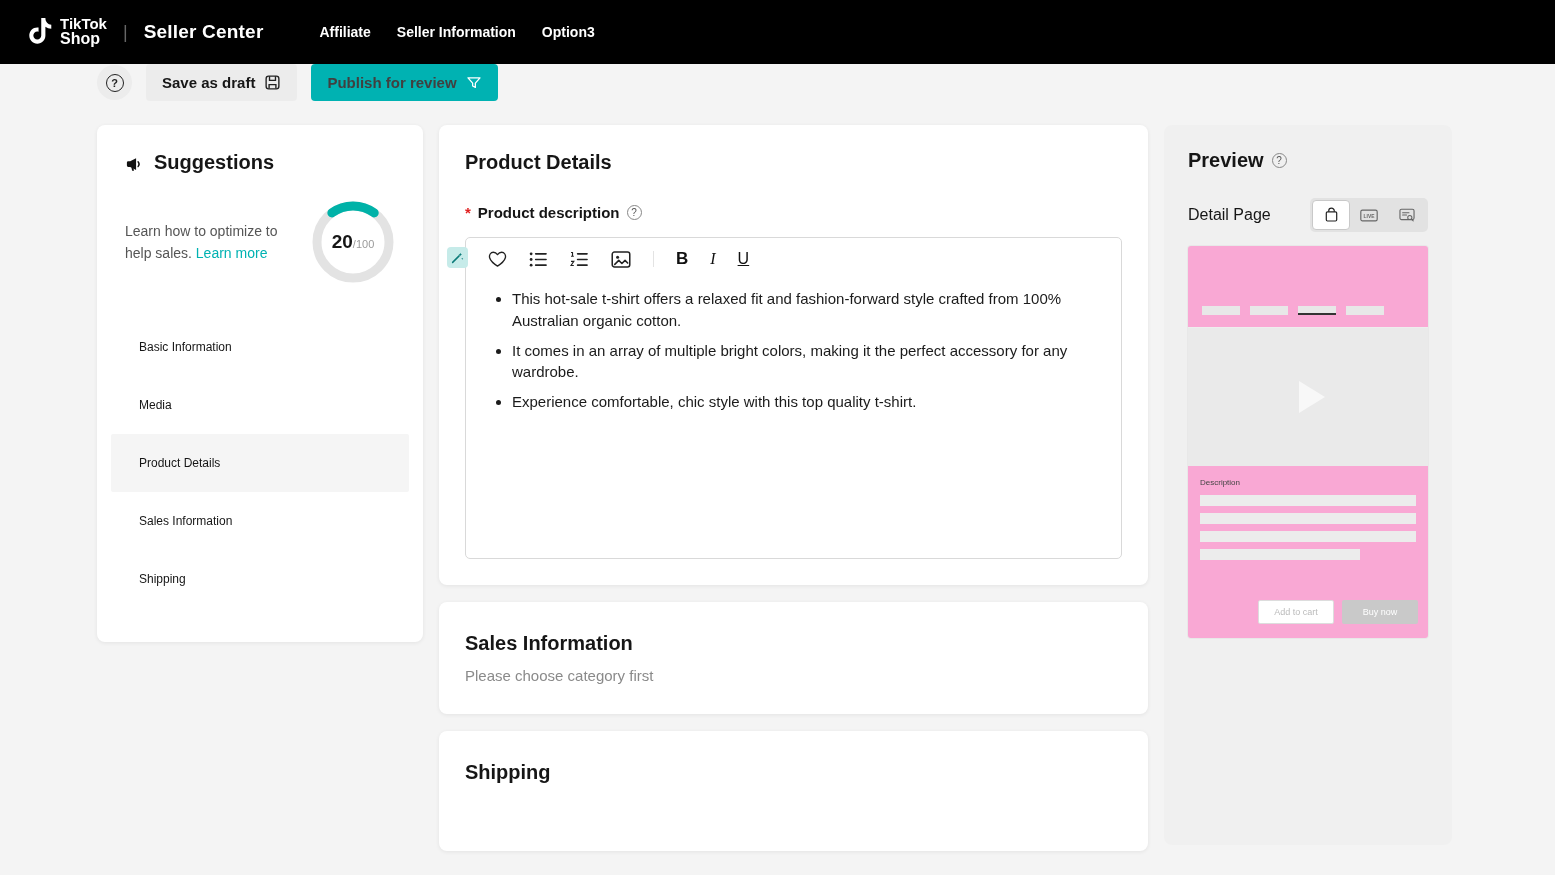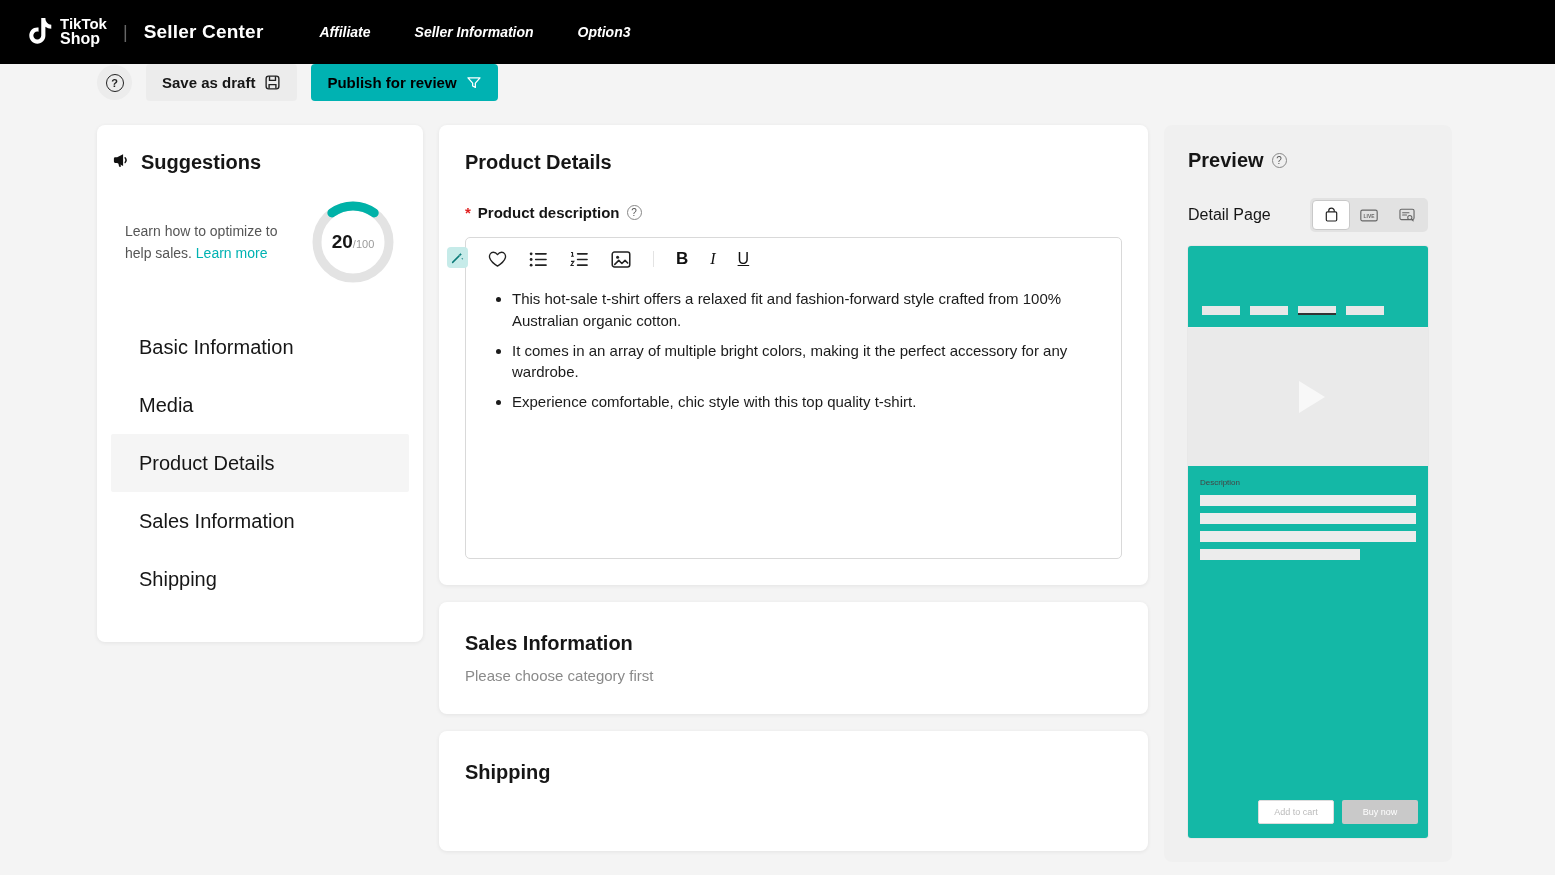--- a/index.html
+++ b/index.html
@@ -12,52 +12,52 @@
   html,body{width:1555px;height:875px;overflow:hidden;background:#f4f4f4;}
 
   
   .topbar{height:64px;background:#000;display:flex;align-items:center;padding:0 28px;color:#fff;}
   .logo{display:flex;align-items:center;gap:8px;cursor:pointer;}
   .logo-text{display:flex;flex-direction:column;line-height:1.05;}
   .logo-text .l1{font-size:15px;font-weight:bold;}
   .logo-text .l2{font-size:16px;font-weight:bold;}
   .logo-sep{color:#666;margin:0 16px;font-size:18px;font-weight:300;}
   .brand{font-size:19px;font-weight:bold;letter-spacing:.2px;}
-  .topnav{display:flex;gap:44px;margin-left:56px;font-style:italic;}
+  .topnav{display:flex;gap:26px;margin-left:56px;}
   .topnav span{font-size:14px;font-weight:bold;cursor:pointer;}
 
   
   .page{padding:0 101px 0 97px;}
   .breadcrumb{display:flex;align-items:center;gap:7px;margin:22px 0 14px 0;color:#333;font-size:14px;font-weight:600;cursor:pointer;}
   .breadcrumb svg{display:block;}
   .header-row{display:flex;align-items:center;justify-content:space-between;margin-bottom:24px;}
   h1{font-size:29px;font-weight:bold;color:var(--ink);letter-spacing:.2px;}
   .header-actions{display:flex;align-items:center;gap:14px;}
   .help-btn{width:35px;height:35px;border-radius:50%;background:#ececec;border:none;display:flex;align-items:center;justify-content:center;cursor:pointer;}
   .help-ring{width:18px;height:18px;border:1.5px solid #222;border-radius:50%;display:flex;align-items:center;justify-content:center;font-size:11px;font-weight:bold;color:#222;}
   .draft-btn{height:37px;padding:0 16px;background:#ececec;border:none;border-radius:4px;font-size:15px;font-weight:600;color:var(--ink);display:flex;align-items:center;gap:9px;cursor:pointer;}
-  .publish-btn{height:37px;padding:0 16px;background:var(--accent);border:none;border-radius:4px;font-size:15px;font-weight:600;color:#000000;display:flex;align-items:center;gap:9px;cursor:pointer;}
+  .publish-btn{height:37px;padding:0 16px;background:var(--accent);border:none;border-radius:4px;font-size:15px;font-weight:600;color:#404040;display:flex;align-items:center;gap:9px;cursor:pointer;}
 
   
   .columns{display:flex;gap:16px;align-items:flex-start;}
   .card{background:#fff;border-radius:8px;box-shadow:var(--card-shadow);}
 
   
   .sugg{width:326px;padding:26px 0 34px 0;}
-  .sugg-head{display:flex;align-items:flex-start;gap:10px;padding:0 15px;margin-bottom:26px;}
+  .sugg-head{display:flex;align-items:flex-end;gap:10px;padding:0 28px;margin-bottom:26px;}
   .sugg-head h2{font-size:20px;font-weight:bold;color:var(--ink);}
   .sugg-top{display:flex;align-items:center;justify-content:space-between;padding:0 28px;margin-bottom:34px;}
   .sugg-desc{font-size:14px;color:#555;line-height:1.6;width:168px;}
   .sugg-desc a{color:var(--accent);text-decoration:none;cursor:pointer;}
   .ring-wrap{position:relative;width:84px;height:84px;}
   .ring-label{position:absolute;inset:0;display:flex;align-items:center;justify-content:center;}
   .ring-label .num{font-size:19px;font-weight:bold;color:var(--ink);}
   .ring-label .den{font-size:11px;color:#9a9a9a;margin-top:4px;}
   .sugg-menu{margin-top:8px;}
-  .sugg-item{height:58px;display:flex;align-items:center;padding:0 28px;font-size:20px;color:var(--ink);cursor:pointer;margin:0 14px;border-radius:2px;}
+  .sugg-item{height:58px;display:flex;align-items:center;padding:0 28px;font-size:12px;color:var(--ink);cursor:pointer;margin:0 14px;border-radius:2px;}
   .sugg-item.active{background:#f5f5f5;}
 
   
   .midcol{width:709px;display:flex;flex-direction:column;gap:17px;}
   .pd-card{padding:26px;}
   .pd-card h2,.si-card h2,.sh-card h2{font-size:20px;font-weight:bold;color:var(--ink);}
   .field-label-row{display:flex;align-items:center;gap:7px;margin-top:30px;}
   .req{color:#e02020;font-size:15px;font-weight:bold;}
   .field-label{font-size:15px;font-weight:bold;color:var(--ink);}
   .qmark{width:15px;height:15px;border:1.2px solid #888;border-radius:50%;display:inline-flex;align-items:center;justify-content:center;font-size:10px;color:#555;cursor:pointer;}
@@ -83,21 +83,21 @@
   
   .preview{width:288px;background:#f0f0f0;border-radius:8px;padding:24px;min-height:720px;}
   .preview-head{display:flex;align-items:center;gap:8px;margin-bottom:26px;}
   .preview-head h2{font-size:20px;font-weight:bold;color:var(--ink);}
   .preview-tabs-row{display:flex;align-items:center;justify-content:space-between;margin-bottom:14px;}
   .detail-label{font-size:16px;color:var(--ink);}
   .toggle-group{display:flex;background:#e2e2e2;border-radius:5px;padding:2px;}
   .toggle{width:38px;height:30px;display:flex;align-items:center;justify-content:center;border:none;background:transparent;cursor:pointer;border-radius:4px;color:#555;}
   .toggle.sel{background:#fff;border:1px solid #c9c9c9;}
 
-  .phone{background:#14b8a6;border-radius:3px;height:592px;position:relative;box-shadow:0 0 0 1px rgba(0,0,0,.03);}
+  .phone{background:#f9a8d4;border-radius:3px;height:392px;position:relative;box-shadow:0 0 0 1px rgba(0,0,0,.03);}
   .ph-tabs{display:flex;gap:10px;padding:60px 14px 0 14px;}
   .ph-tab{width:38px;height:9px;background:#e8e8e8;}
   .ph-tab.cur{border-bottom:2px solid #333;padding-bottom:2px;}
   .ph-divider{height:1px;background:#eee;margin-top:12px;}
   .ph-video{height:138px;background:#eaeaea;display:flex;align-items:center;justify-content:center;}
   .ph-play{width:0;height:0;border-top:16px solid transparent;border-bottom:16px solid transparent;border-left:26px solid #f8f8f8;margin-left:8px;}
   .ph-desc-label{font-size:8px;color:#444;padding:12px 12px 8px 12px;}
   .ph-bar{height:11px;background:#ececec;margin:0 12px 7px 12px;}
   .ph-bar.short{width:160px;}
   .ph-btns{position:absolute;right:10px;bottom:14px;display:flex;gap:8px;}

